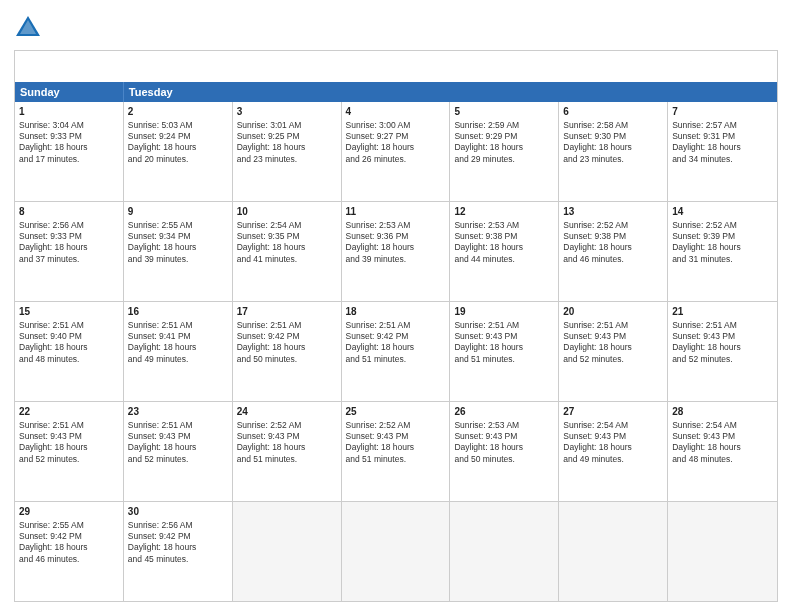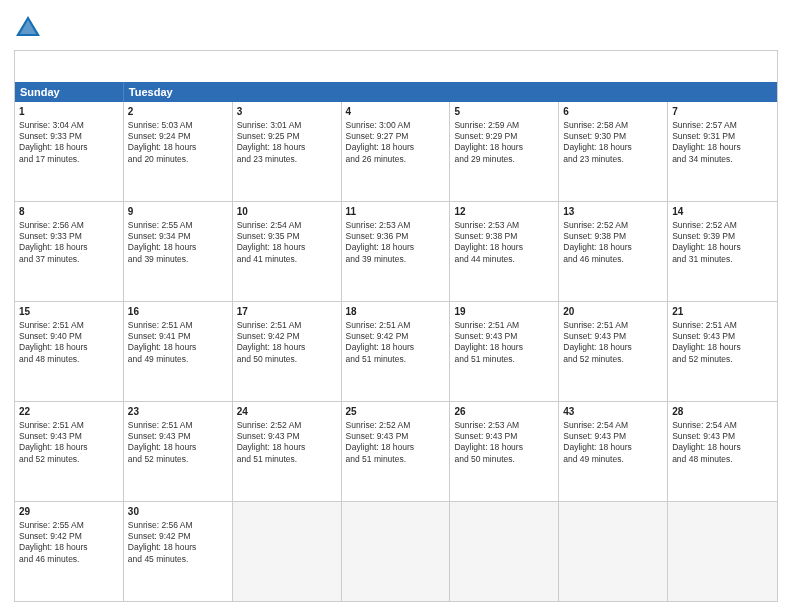--- a/index.html
+++ b/index.html
@@ -322,21 +322,21 @@
             <div>and 51 minutes.</div>
           </div>
           <div class="cal-cell">
             <span class="day-num">26</span>
             <div>Sunrise: 2:53 AM</div>
             <div>Sunset: 9:43 PM</div>
             <div>Daylight: 18 hours</div>
             <div>and 50 minutes.</div>
           </div>
           <div class="cal-cell">
-            <span class="day-num">43</span>
+            <span class="day-num">27</span>
             <div>Sunrise: 2:54 AM</div>
             <div>Sunset: 9:43 PM</div>
             <div>Daylight: 18 hours</div>
             <div>and 49 minutes.</div>
           </div>
           <div class="cal-cell">
             <span class="day-num">28</span>
             <div>Sunrise: 2:54 AM</div>
             <div>Sunset: 9:43 PM</div>
             <div>Daylight: 18 hours</div>

